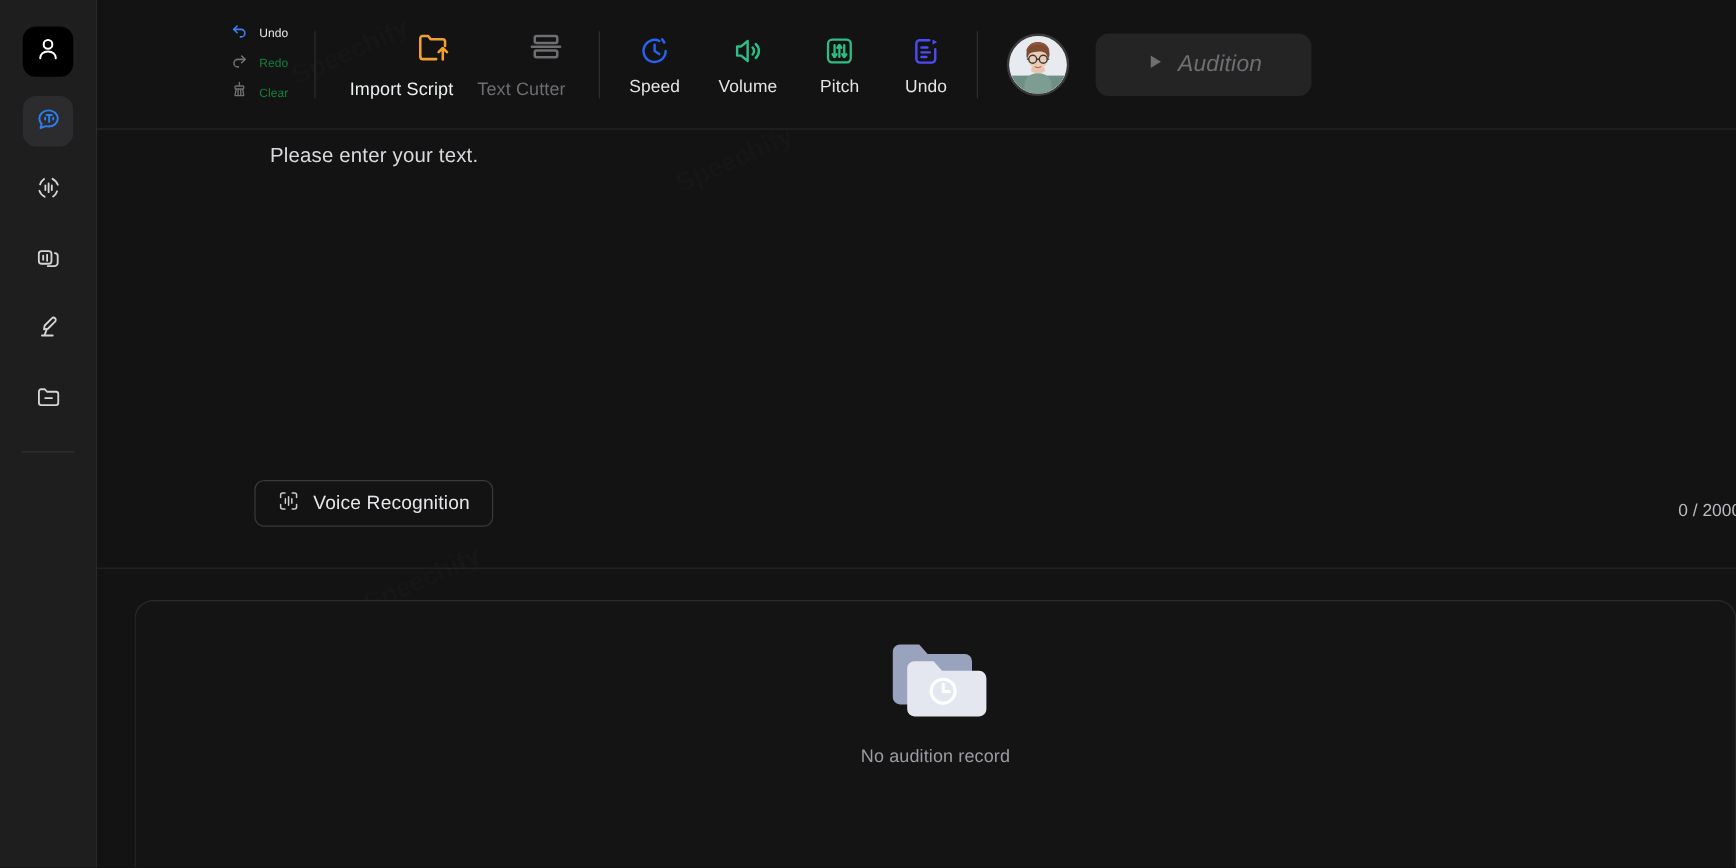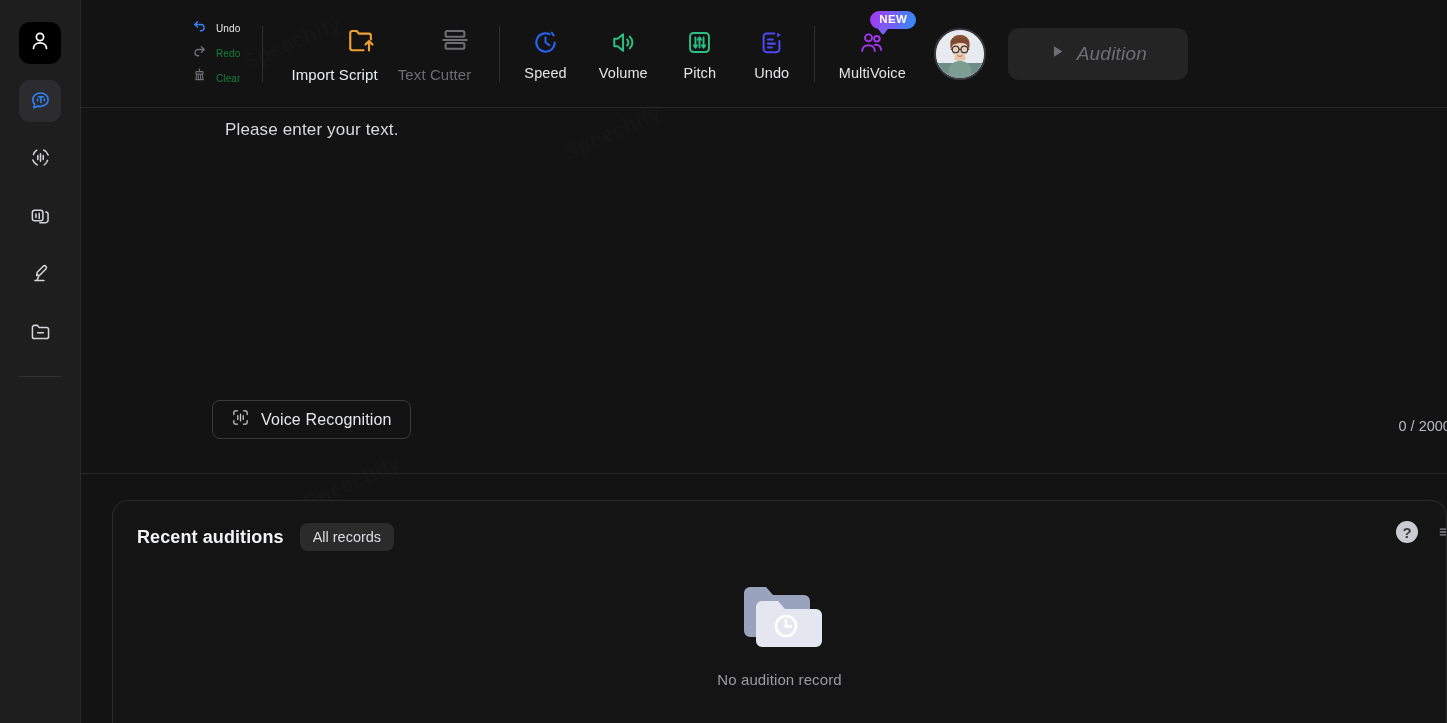--- a/index.html
+++ b/index.html
@@ -377,32 +377,20 @@
               <path d="M17 3.4l3.4 2-3.4 2z" fill="#4b4bf5" stroke="none"></path>
             </svg>
           </span>
           <span class="tlbl">Undo</span>
         </div>
 
       </div>
 
       <div class="tb-divider" style="margin:0 10px 0 6px;"></div>
 
-      <div class="tool" style="padding:0 14px;">
-        <span class="badge-new">NEW</span>
-        <span class="ico">
-          <svg width="30" height="28" viewBox="0 0 24 24" fill="none" stroke="#a335ef" stroke-width="1.7" stroke-linecap="round" stroke-linejoin="round">
-            <circle cx="9" cy="7.6" r="3"></circle>
-            <path d="M3.6 18.8c0-3 2.4-4.9 5.4-4.9s5.4 1.9 5.4 4.9"></path>
-            <circle cx="16.2" cy="8.4" r="2.4"></circle>
-            <path d="M14.4 13.6c2.7-.4 5.4 1.1 5.4 4.3"></path>
-          </svg>
-        </span>
-        <span class="tlbl">MultiVoice</span>
-      </div>
 
       <div class="avatar">
         <svg width="48" height="48" viewBox="0 0 48 48">
           <defs>
             <clipPath id="avclip">
                 <circle cx="24" cy="24" r="24"></circle>
               </clipPath>
           </defs>
           <g clip-path="url(#avclip)">
             <rect width="48" height="48" fill="#e7eaee"></rect>
@@ -445,33 +433,20 @@
         </span>
         <span class="vlbl">Voice Recognition</span>
       </div>
 
       <div class="char-count" style="top:310px; right:-12px;">0 / 20000</div>
 
       <div class="editor-sep" style="top:365px;"></div>
     </div>
 
     <div class="records-card">
-      <div class="records-head">
-        <span class="records-title">Recent auditions</span>
-        <span class="chip">All records</span>
-
-        <span class="head-right">
-          <span class="qmark">?</span>
-          <span style="display:flex;flex-direction:column;gap:3px;margin-right:-6px;">
-            <svg width="14" height="14" viewBox="0 0 24 24" stroke="#8c8e93" stroke-width="2.2" stroke-linecap="round">
-              <path d="M4 7h16M4 12h16M4 17h16"></path>
-            </svg>
-          </span>
-        </span>
-      </div>
 
       <div class="empty-state">
         <span>
           <svg width="92" height="80" viewBox="0 0 92 80">
             <path d="M10 16a6 6 0 0 1 6-6h16l7 8h31a6 6 0 0 1 6 6v30a6 6 0 0 1-6 6H16a6 6 0 0 1-6-6z" fill="#9aa3bd"></path>
             <path d="M22 30a6 6 0 0 1 6-6h16l7 8h31a6 6 0 0 1 6 6v26a6 6 0 0 1-6 6H28a6 6 0 0 1-6-6z" fill="#e4e7f0"></path>
             <circle cx="52" cy="49" r="10" fill="none" stroke="#ffffff" stroke-width="2.6"></circle>
             <path d="M52 43v6.4h5" fill="none" stroke="#ffffff" stroke-width="2.6" stroke-linecap="round" stroke-linejoin="round"></path>
           </svg>
         </span>

